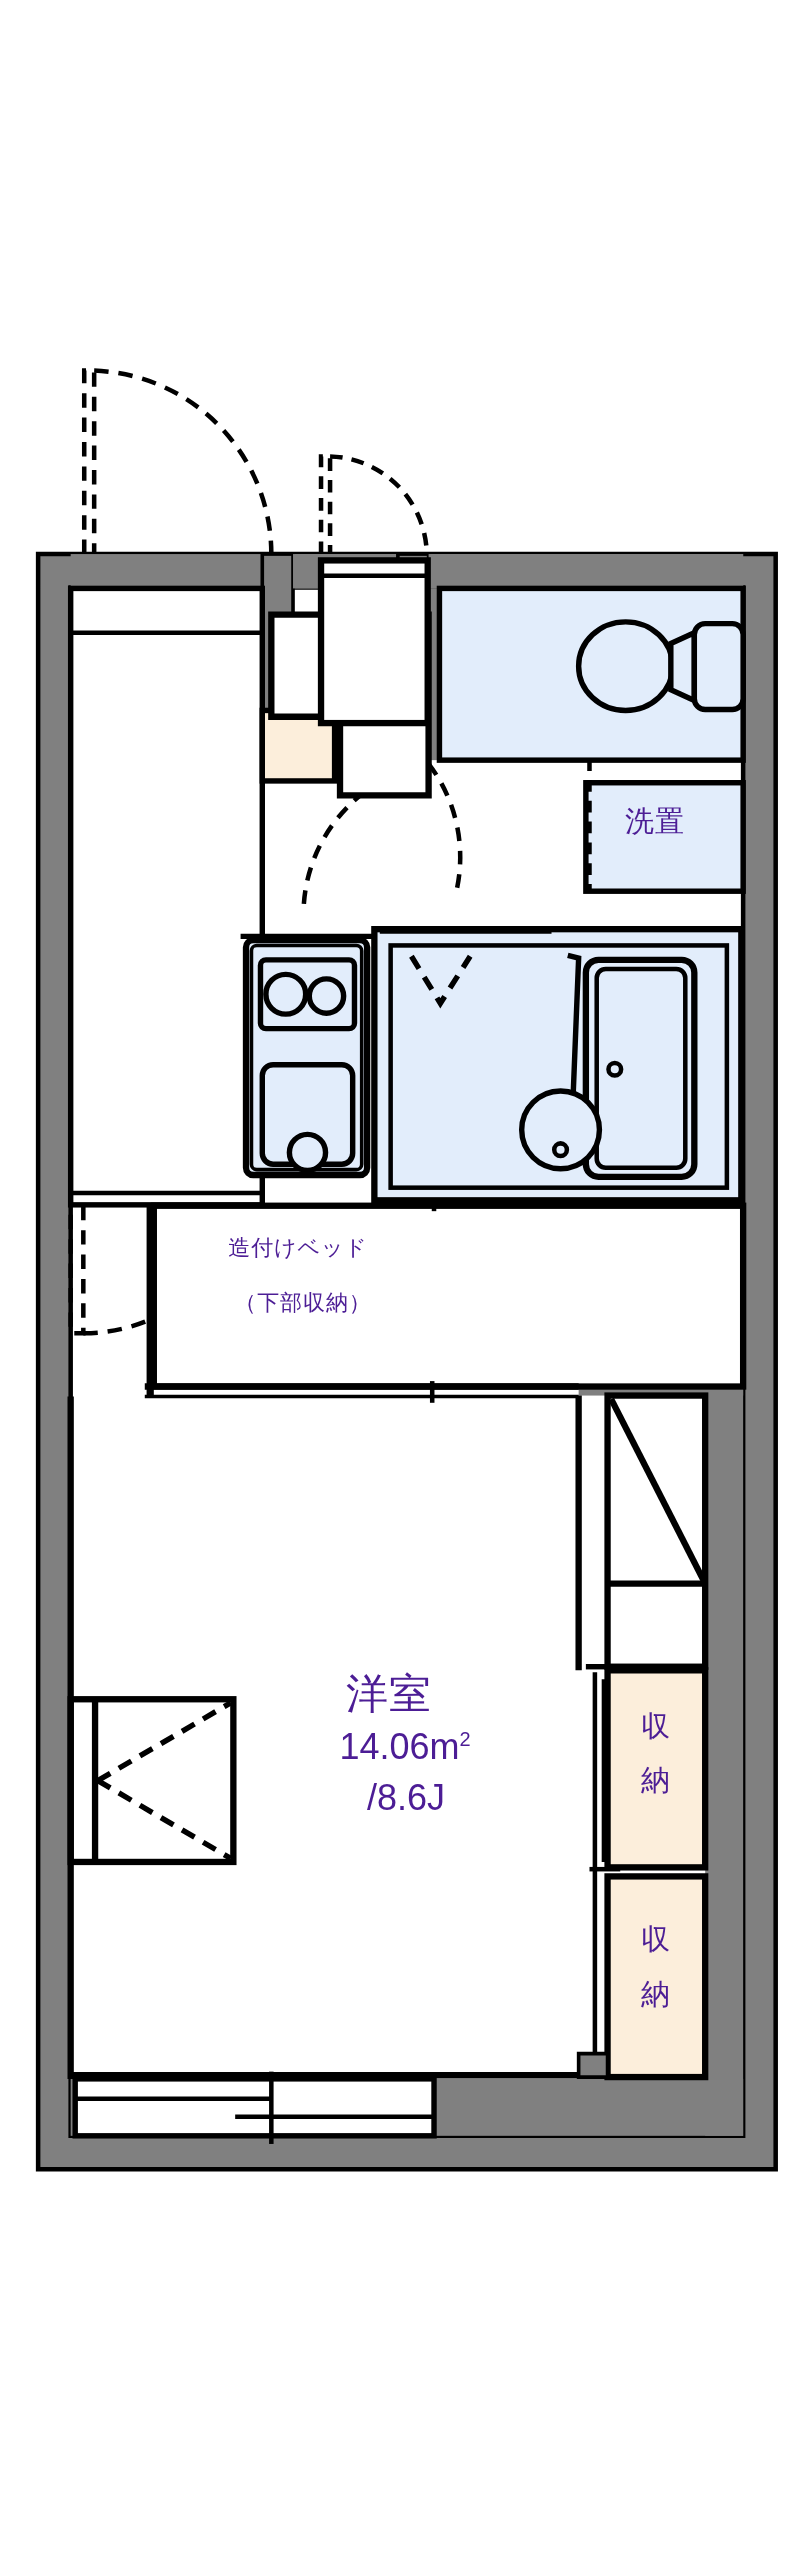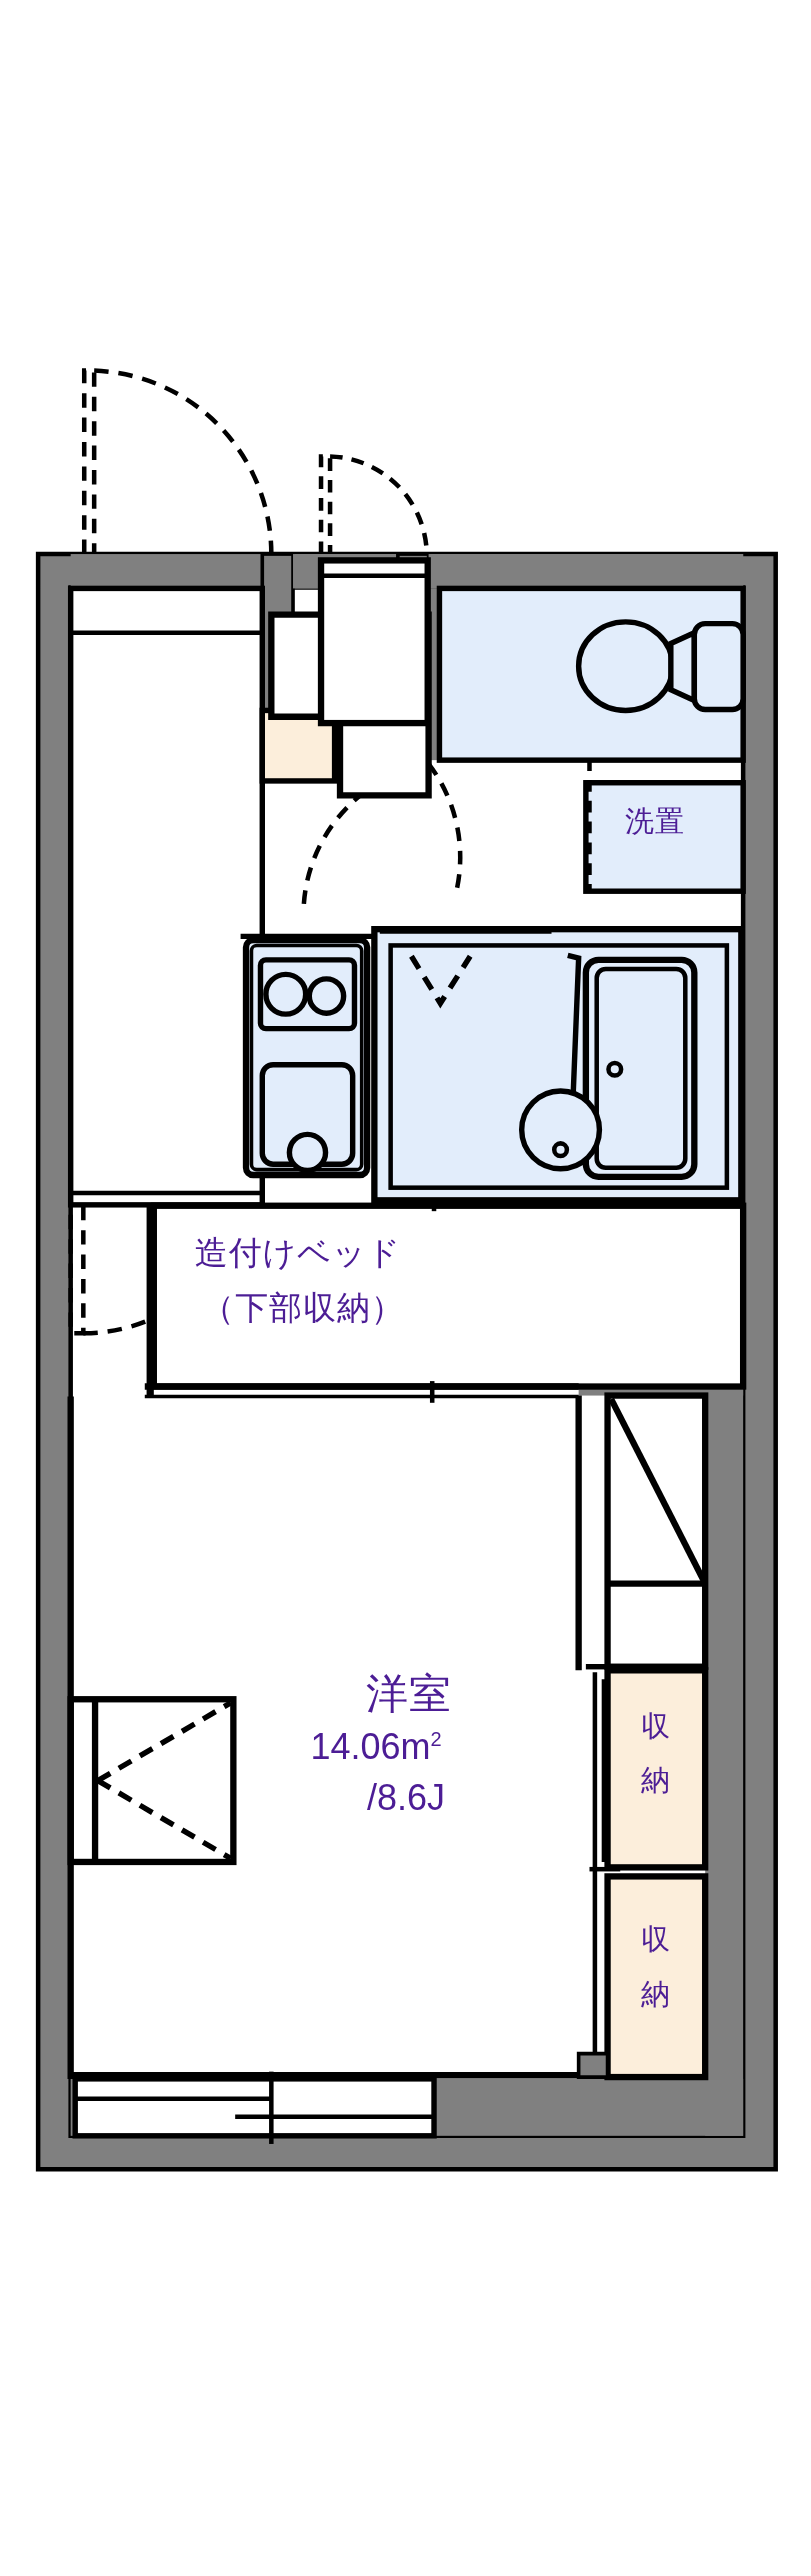--- a/index.html
+++ b/index.html
@@ -1,22 +1,22 @@
 <!DOCTYPE html>
 <html style="font-size:14.5px"><head>
 <meta charset="utf-8">
 <style>
   html,body{margin:0;padding:0;background:#ffffff;}
   body{width:812px;height:2576px;font-family:"Liberation Sans","DejaVu Sans",sans-serif;}
   #plan{position:relative;width:812px;height:2576px;overflow:hidden;background:#fff;}
   #plan svg{position:absolute;left:0;top:0;}
   .lbl{position:absolute;color:#4c1d95;line-height:1.05;white-space:nowrap;text-align:center;}
-  .lbl-room{font-size:42px;letter-spacing:0.9px;margin-left:20px;}
+  .lbl-room{font-size:42px;letter-spacing:0.9px;}
   .lbl-area{font-size:36px;letter-spacing:0px;}
-  .lbl-bed{font-size:33px;letter-spacing:0.9px;text-align:center;}
+  .lbl-bed{font-size:22px;letter-spacing:0.9px;text-align:center;}
   .lbl-sm{font-size:29px;letter-spacing:0.9px;}
   .lbl-vert{font-size:29px;letter-spacing:0.9px;line-height:1.12;text-align:center;}
   .sup{font-size:20px;vertical-align:super;}
 </style>
 </head>
 <body>
 
 <div id="plan">
 
 <svg width="812" height="2576" viewBox="0 0 898 2850" xmlns="http://www.w3.org/2000/svg">
@@ -228,21 +228,21 @@
 
   <path d="M640,2272 L672,2272 L672,2298 L640,2298 Z" fill="#808080" stroke="#000" stroke-width="4"></path>
 
 </svg>
 
 <div class="lbl lbl-bed" style="left:298px;top:1236px;transform:translateX(-50%);">造付けベッド</div>
 <div class="lbl lbl-bed" style="left:303px;top:1291px;transform:translateX(-50%);">（下部収納）</div>
 
 <div class="lbl lbl-room" style="left:389px;top:1672px;transform:translateX(-50%);">洋室</div>
 
-<div class="lbl lbl-area" style="left:376px;top:1728px;transform:translateX(-50%);"><span>14.06m</span><span class="sup">2</span></div>
+<div class="lbl lbl-area" style="left:405px;top:1728px;transform:translateX(-50%);"><span>14.06m</span><span class="sup">2</span></div>
 
 <div class="lbl lbl-area" style="left:398px;top:1779px;transform:translateX(-50%);margin-left:8px;">/8.6J</div>
 
 <div class="lbl lbl-sm" style="left:655px;top:806px;transform:translateX(-50%);">洗置</div>
 
 <div class="lbl lbl-vert" style="left:656px;top:1710px;transform:translateX(-50%);">収</div>
 <div class="lbl lbl-vert" style="left:656px;top:1764px;transform:translateX(-50%);">納</div>
 
 <div class="lbl lbl-vert" style="left:656px;top:1923px;transform:translateX(-50%);">収</div>
 <div class="lbl lbl-vert" style="left:656px;top:1978px;transform:translateX(-50%);">納</div>

